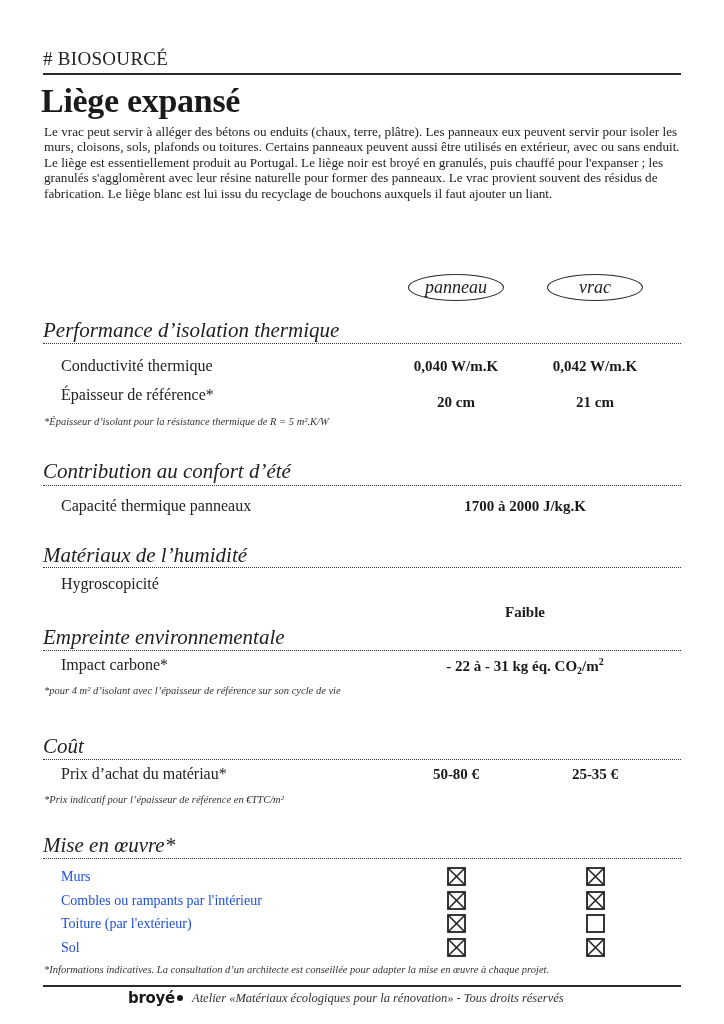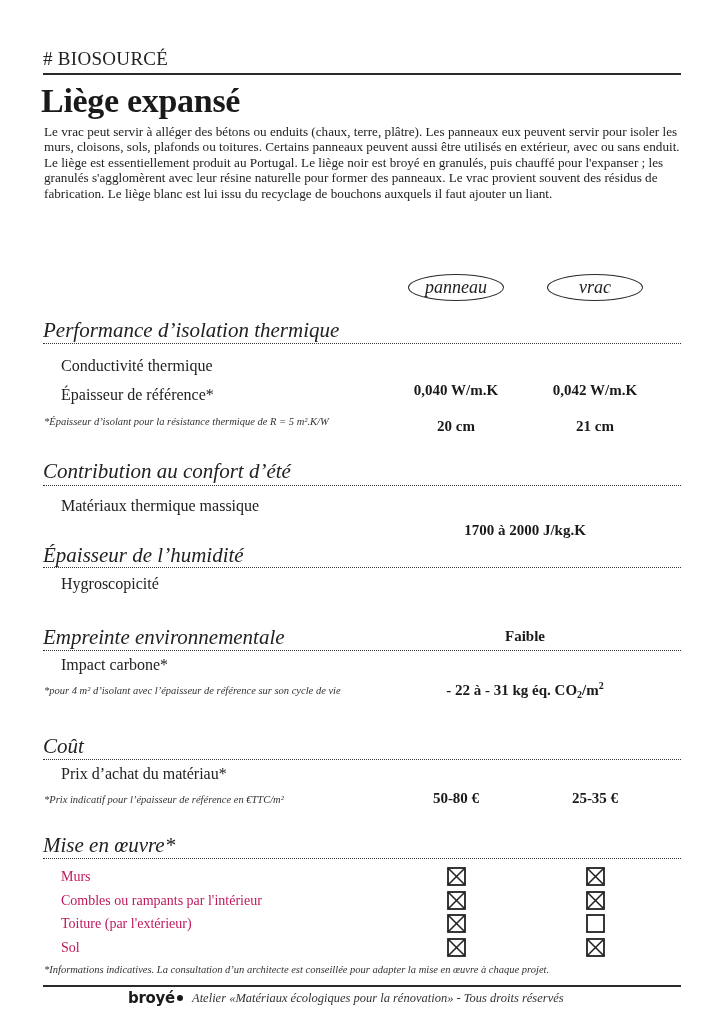--- a/index.html
+++ b/index.html
@@ -52,37 +52,37 @@
       border-top: 1.3px dotted #333;
     }
     .row-label {
       left: 61px;
       font-family: "Liberation Serif", serif;
       font-size: 16px; color: #222;
     }
     .val {
       font-family: "Liberation Serif", serif;
       font-weight: bold; font-size: 15px; color: #1a1a1a;
-      text-align: center; width: 140px; margin-top: 24px;
+      text-align: center; width: 140px;
     }
     .val-p { left: 386px; }
     .val-v { left: 525px; }
     .val-merged { left: 420px; width: 210px; font-family: Liberation Serif, serif; }
     .note {
       left: 44px;
       font-family: "Liberation Serif", serif; font-style: italic;
       font-size: 10.5px; color: #333;
     }
     .sub { font-size: 10px; vertical-align: -3px; }
     .sup { font-size: 10px; vertical-align: 6px; }
 
     .mise-label {
       left: 61px;
       font-family: "Liberation Serif", serif;
-      font-size: 14px; color: #be185d;
+      font-size: 14px; color: #1d4ed8;
     }
     .cb { width: 19px; height: 19px; }
     .cb svg { display: block; }
     .cb-p { left: 447px; }
     .cb-v { left: 586px; }
 
     .bottom-rule { left: 43px; top: 985px; width: 638px; height: 2px; background: #2a2a2a; }
     .brand {
       left: 128px; top: 989px;
       font-family: "DejaVu Sans", sans-serif; font-weight: bold;
@@ -118,24 +118,24 @@
 <div class="abs row-label" style="top:357px">Conductivité thermique</div>
 <div class="abs val val-p" style="top:358px">0,040 W/m.K</div>
 <div class="abs val val-v" style="top:358px">0,042 W/m.K</div>
 <div class="abs row-label" style="top:386px">Épaisseur de référence*</div>
 <div class="abs val val-p" style="top:394px">20 cm</div>
 <div class="abs val val-v" style="top:394px">21 cm</div>
 <div class="abs note" style="top:416px">*Épaisseur d’isolant pour la résistance thermique de R = 5 m².K/W</div>
 
 <div class="abs section-title" style="top:459px">Contribution au confort d’été</div>
 <div class="abs dots" style="top:485px"></div>
-<div class="abs row-label" style="top:497px">Matériaux thermique massique</div>
+<div class="abs row-label" style="top:497px">Capacité thermique panneaux</div>
 <div class="abs val val-merged" style="top:498px">1700 à 2000 J/kg.K</div>
 
-<div class="abs section-title" style="top:543px">Épaisseur de l’humidité</div>
+<div class="abs section-title" style="top:543px">Matériaux de l’humidité</div>
 <div class="abs dots" style="top:567px"></div>
 <div class="abs row-label" style="top:575px">Hygroscopicité</div>
 <div class="abs val val-merged" style="top:604px">Faible</div>
 
 <div class="abs section-title" style="top:625px">Empreinte environnementale</div>
 <div class="abs dots" style="top:650px"></div>
 <div class="abs row-label" style="top:656px">Impact carbone*</div>
 <div class="abs val val-merged" style="top:656px"><span>- 22 à - 31 kg éq. CO</span><span class="sub">2</span><span>/m</span><span class="sup">2</span></div>
 <div class="abs note" style="top:685px">*pour 4 m² d’isolant avec l’épaisseur de référence sur son cycle de vie</div>
 

